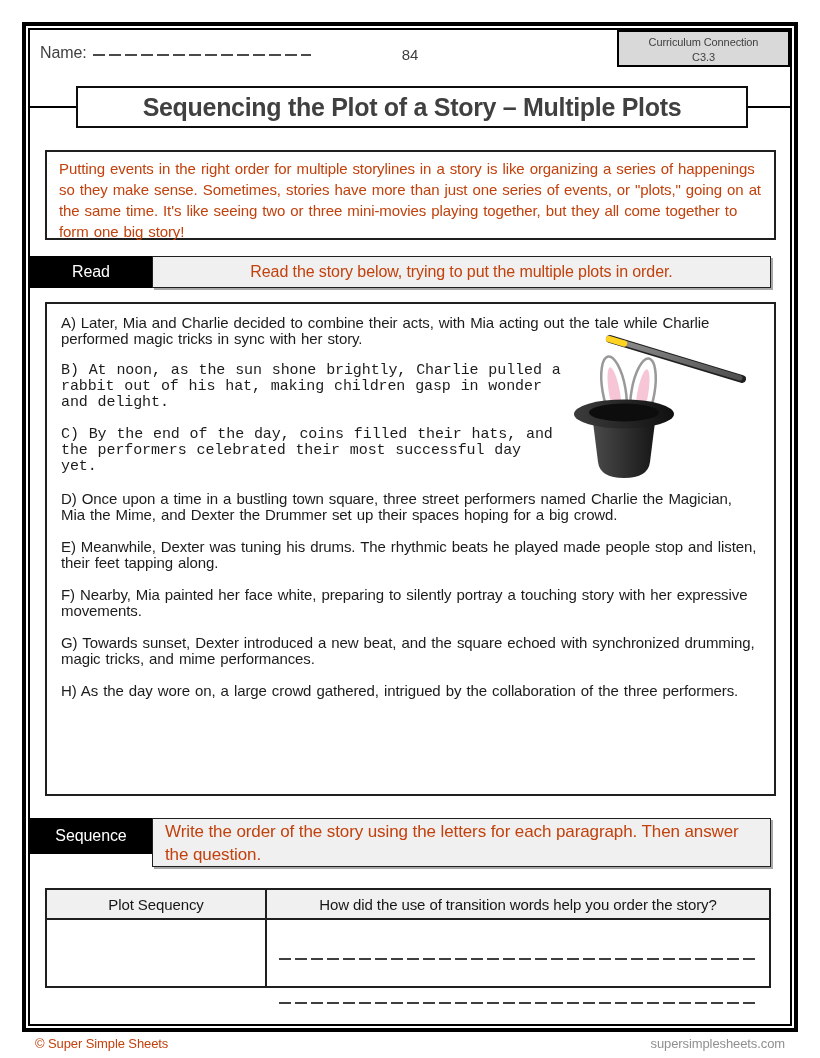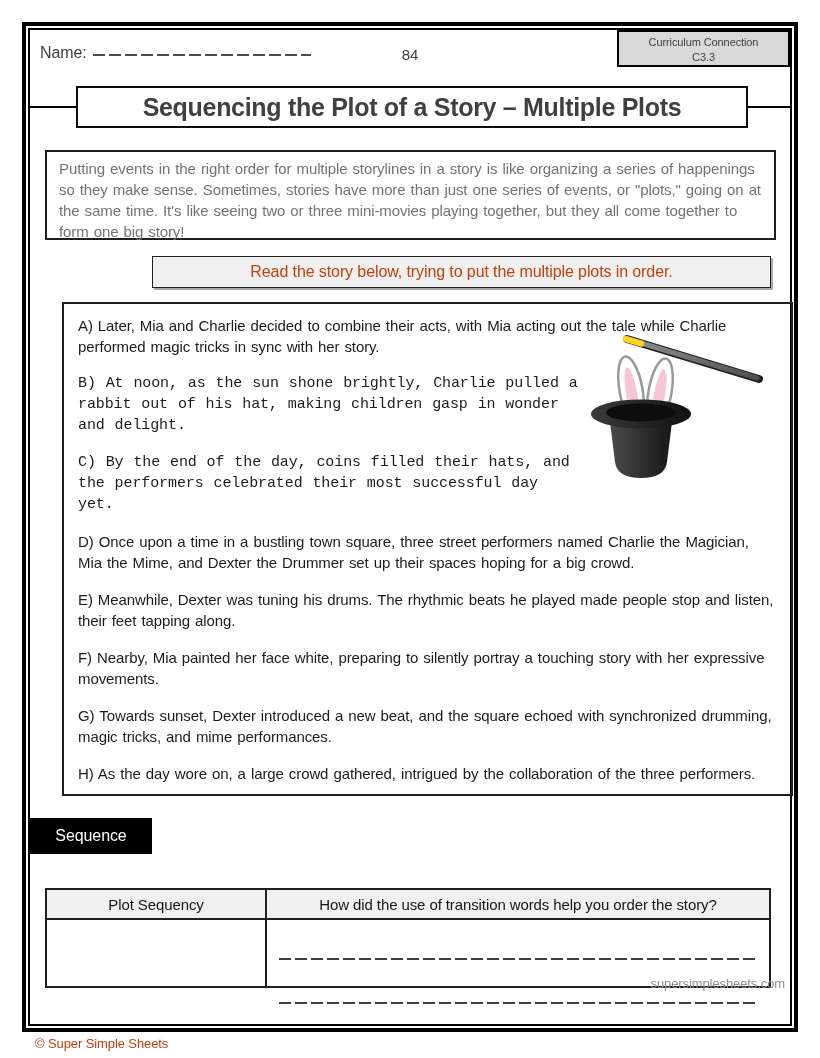--- a/index.html
+++ b/index.html
@@ -35,42 +35,42 @@
   .title-rule { position: absolute; left: 30px; right: 30px; top: 106px; height: 2px; background: #000; }
   .title-box {
     position: absolute; left: 76px; top: 86px; width: 672px; height: 42px;
     background: #fff; border: 2px solid #0d0d0d; display: flex; align-items: center; justify-content: center;
     font-size: 25px; font-weight: 700; color: #404040; letter-spacing: -0.3px;
   }
 
   .intro-box {
     position: absolute; left: 45px; top: 150px; width: 731px; height: 90px;
     border: 2px solid #1f1f1f; padding: 6px 12px;
-    font-size: 15px; line-height: 21px; color: #737373; word-spacing: 1px;
+    font-size: 15px; line-height: 21px; color: #c2410c; word-spacing: 1px;
   }
 
   .bar-label {
     position: absolute; left: 30px; width: 122px; background: #000; color: #fff;
     display: flex; align-items: center; justify-content: center; font-size: 16px;
   }
   .bar-instruction {
     position: absolute; left: 152px; width: 619px; background: #f0f0f0;
     border: 1px solid #1f1f1f; box-shadow: 2px 2px 0 #a8a8a8;
     color: #c2410c;
   }
   .read-label { top: 256px; height: 32px; }
   .read-instruction { top: 256px; height: 32px; display: flex; align-items: center; justify-content: center; font-size: 16px; }
   .seq-label { top: 818px; height: 36px; }
   .seq-instruction { top: 818px; height: 49px; display: flex; align-items: center;
     font-size: 17px; line-height: 23px; padding: 2px 12px; }
 
   .story-box {
     position: absolute; left: 45px; top: 302px; width: 731px; height: 494px;
     border: 2px solid #1f1f1f; padding: 11px 14px;
-    font-size: 15px; line-height: 21px; color: #1c1c1c; word-spacing: 1px; overflow: hidden; margin-left: 17px;
+    font-size: 15px; line-height: 16px; color: #1c1c1c; word-spacing: 1px; overflow: hidden;
   }
   .story-p { margin-bottom: 16px; }
   .story-p.narrow { margin-right: 198px; font-family: Liberation Mono, monospace; }
   .story-illustration { position: absolute; top: 26px; right: 8px; width: 196px; height: 152px; }
 
   .answer-table {
     position: absolute; left: 45px; top: 888px; width: 726px; height: 100px;
     border: 2px solid #1f1f1f; display: grid;
     grid-template-columns: 220px 1fr; grid-template-rows: 30px 1fr;
   }
@@ -82,21 +82,21 @@
   .at-c1 { border-right: 2px solid #1f1f1f; }
   .at-body2 { position: relative; }
   .uline {
     position: absolute; left: 12px; right: 12px; height: 2px;
     background: repeating-linear-gradient(90deg, #3f3f3f 0 12px, transparent 12px 16px);
   }
   .uline.l1 { top: 38px; }
   .uline.l2 { top: 82px; }
 
   .footer-left  { position: absolute; left: 35px;  top: 1036px; font-size: 13px; color: #c2410c; }
-  .footer-right { position: absolute; right: 35px; top: 976px; font-size: 13px; color: #8f8f8f; }
+  .footer-right { position: absolute; right: 35px; top: 1036px; font-size: 13px; color: #8f8f8f; }
 </style>
 </head>
 <body>
 
 <div class="page">
 
   <div class="frame-outer">
     <div class="frame-inner"></div>
   </div>
 
@@ -109,20 +109,21 @@
   <div class="curriculum-box">
     <div class="cc-title">Curriculum Connection</div>
     <div>C3.3</div>
   </div>
 
   <div class="title-rule"></div>
   <div class="title-box">Sequencing the Plot of a Story – Multiple Plots</div>
 
   <div class="intro-box">Putting events in the right order for multiple storylines in a story is like organizing a series of happenings so they make sense. Sometimes, stories have more than just one series of events, or "plots," going on at the same time. It's like seeing two or three mini-movies playing together, but they all come together to form one big story!</div>
 
+  <div class="bar-label read-label">Read</div>
   <div class="bar-instruction read-instruction">Read the story below, trying to put the multiple plots in order.</div>
 
   <div class="story-box">
     <div class="story-illustration">
       <svg width="196" height="152" viewBox="0 0 196 152" xmlns="http://www.w3.org/2000/svg">
         <defs>
           <linearGradient id="hatGrad" x1="0" y1="0" x2="1" y2="0">
             <stop offset="0" stop-color="#4b4b4b"></stop>
               <stop offset="1" stop-color="#161616"></stop>
           </linearGradient>
@@ -160,20 +161,21 @@
     <p class="story-p narrow">B) At noon, as the sun shone brightly, Charlie pulled a rabbit out of his hat, making children gasp in wonder and delight.</p>
     <p class="story-p narrow">C) By the end of the day, coins filled their hats, and the performers celebrated their most successful day yet.</p>
     <p class="story-p">D) Once upon a time in a bustling town square, three street performers named Charlie the Magician, Mia the Mime, and Dexter the Drummer set up their spaces hoping for a big crowd.</p>
     <p class="story-p">E) Meanwhile, Dexter was tuning his drums. The rhythmic beats he played made people stop and listen, their feet tapping along.</p>
     <p class="story-p">F) Nearby, Mia painted her face white, preparing to silently portray a touching story with her expressive movements.</p>
     <p class="story-p">G) Towards sunset, Dexter introduced a new beat, and the square echoed with synchronized drumming, magic tricks, and mime performances.</p>
     <p class="story-p">H) As the day wore on, a large crowd gathered, intrigued by the collaboration of the three performers.</p>
   </div>
 
   <div class="bar-label seq-label">Sequence</div>
+  <div class="bar-instruction seq-instruction">Write the order of the story using the letters for each paragraph. Then answer the question.</div>
 
   <div class="answer-table">
     <div class="at-h at-c1">Plot Sequency</div>
     <div class="at-h">How did the use of transition words help you order the story?</div>
     <div class="at-c1"></div>
     <div class="at-body2">
       <div class="uline l1"></div>
       <div class="uline l2"></div>
     </div>
   </div>

